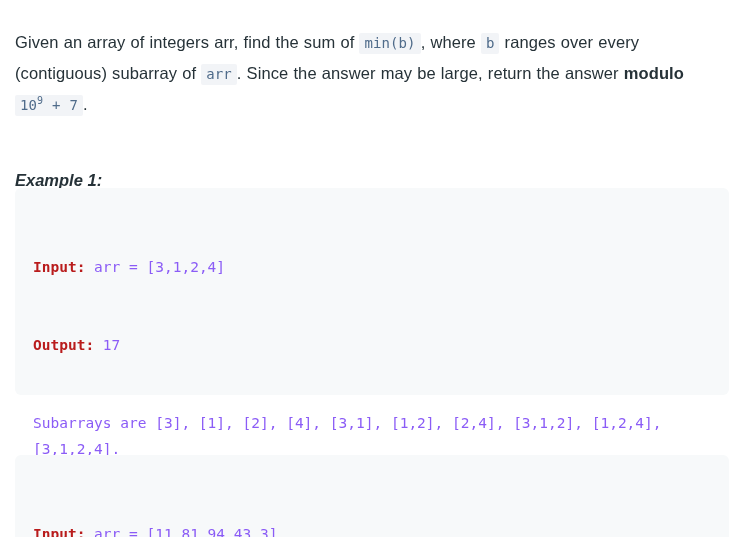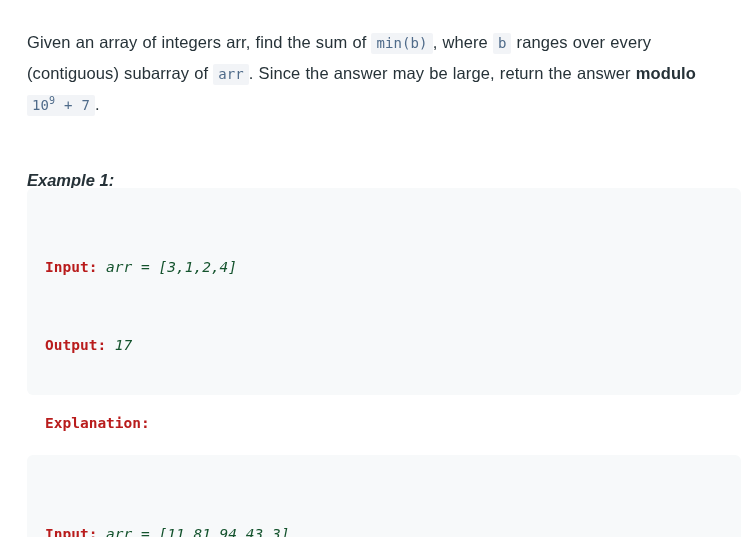--- a/index.html
+++ b/index.html
@@ -13,21 +13,20 @@
     font-family: "Liberation Sans", sans-serif;
     overflow: hidden;
     position: relative;
   }
 
   .page {
     position: relative;
     width: 684px;
     height: 537px;
     box-sizing: border-box;
-    margin-left: 12px;
   }
 
   
   .statement {
     position: absolute;
     left: 15px;
     top: 10px;
     width: 700px;
     font-size: 16.5px;
     line-height: 30px;
@@ -87,22 +86,21 @@
 
   .codeblock .label {
     font-weight: bold;
     color: #b91c1c;
   }
   .codeblock .line {
     display: block;
     min-height: 26px;
   }
   .codeblock .val {
-    color: #14532d;
-    font-style: italic;
+    color: #8b5cf6;
   }
 
   
   .watermark {
     position: absolute;
     right: 16px;
     top: 506px;
     font-size: 15px;
     color: #d3d6da;
     font-family: "Liberation Sans", sans-serif;
@@ -116,21 +114,20 @@
 
 <div class="page">
 
   <p class="statement"><span>Given an array of integers arr, find the sum of </span><code class="inline">min(b)</code><span>, where </span><code class="inline">b</code><span> ranges over every (contiguous) subarray of </span><code class="inline">arr</code><span>. Since the answer may be large, return the answer </span><b>modulo</b> <code class="inline"><span>10</span><sup>9</sup><span> + 7</span></code><span>.</span></p>
 
   <h3 class="example-heading" id="example1-heading">Example 1:</h3>
 
   <div class="codeblock" id="codeblock-1">
     <span class="line"><span class="label">Input:</span><span class="val"> arr = [3,1,2,4]</span></span>
     <span class="line"><span class="label">Output:</span><span class="val"> 17</span></span>
-    <span class="line"><span class="label">Explanation:</span><span class="val"></span></span>
     <span class="line"><span class="val">Subarrays are [3], [1], [2], [4], [3,1], [1,2], [2,4], [3,1,2], [1,2,4], [3,1,2,4].</span></span>
     
     
   </div>
 
 
   <div class="codeblock" id="codeblock-2">
     <span class="line"><span class="label">Input:</span><span class="val"> arr = [11,81,94,43,3]</span></span>
     
   </div>

